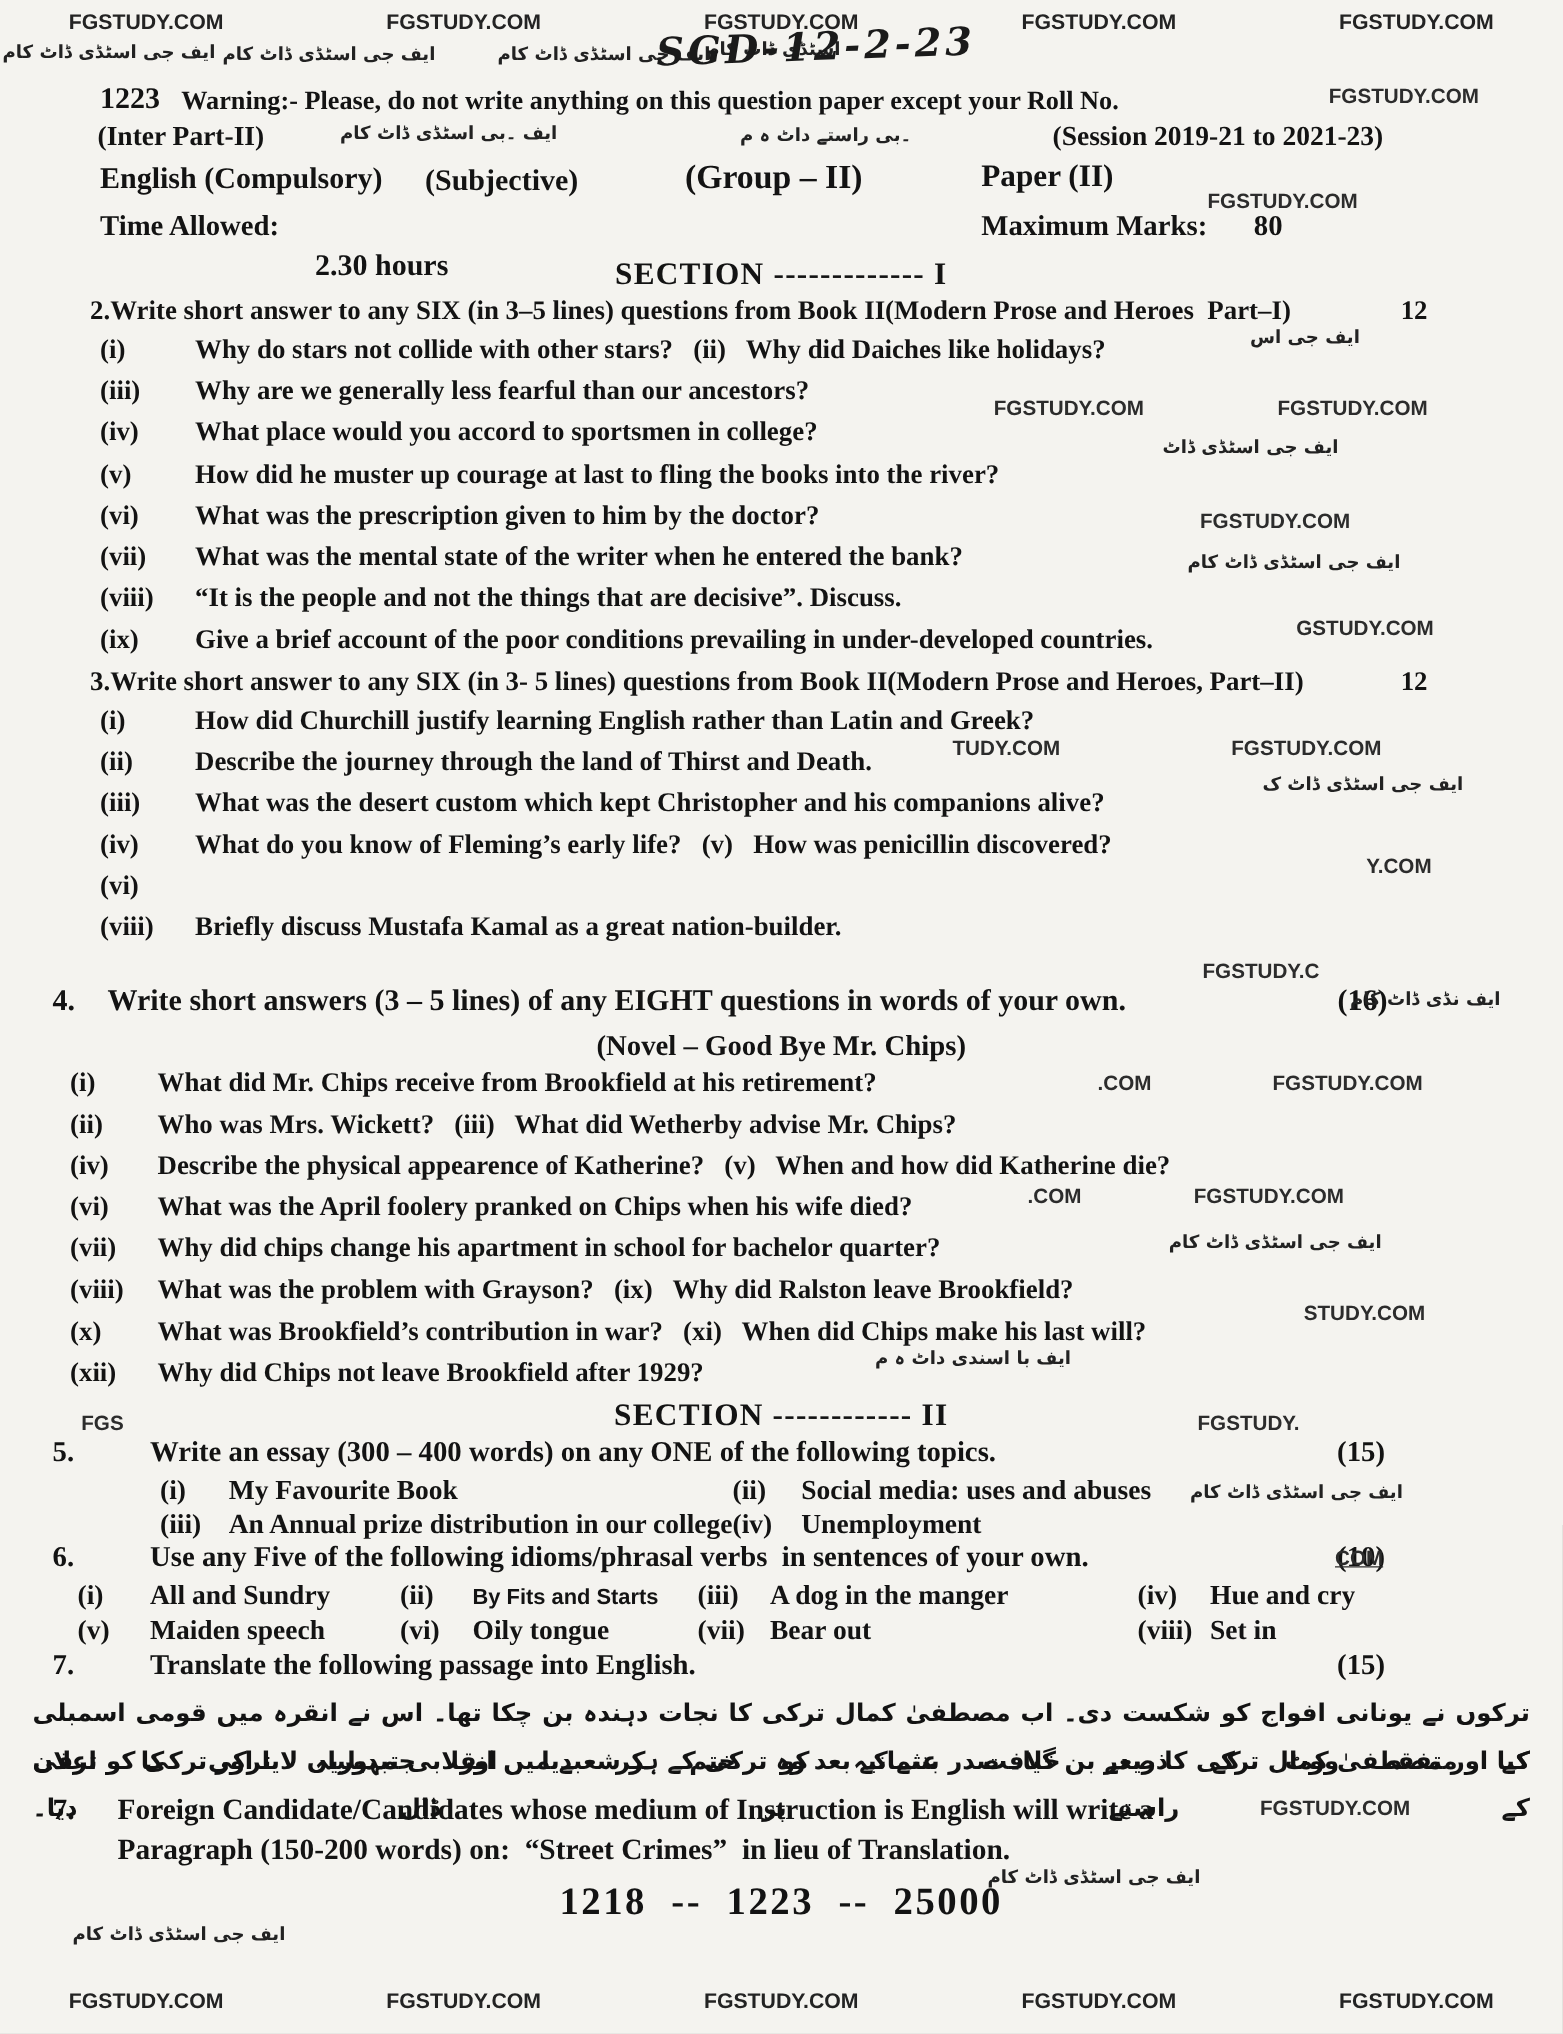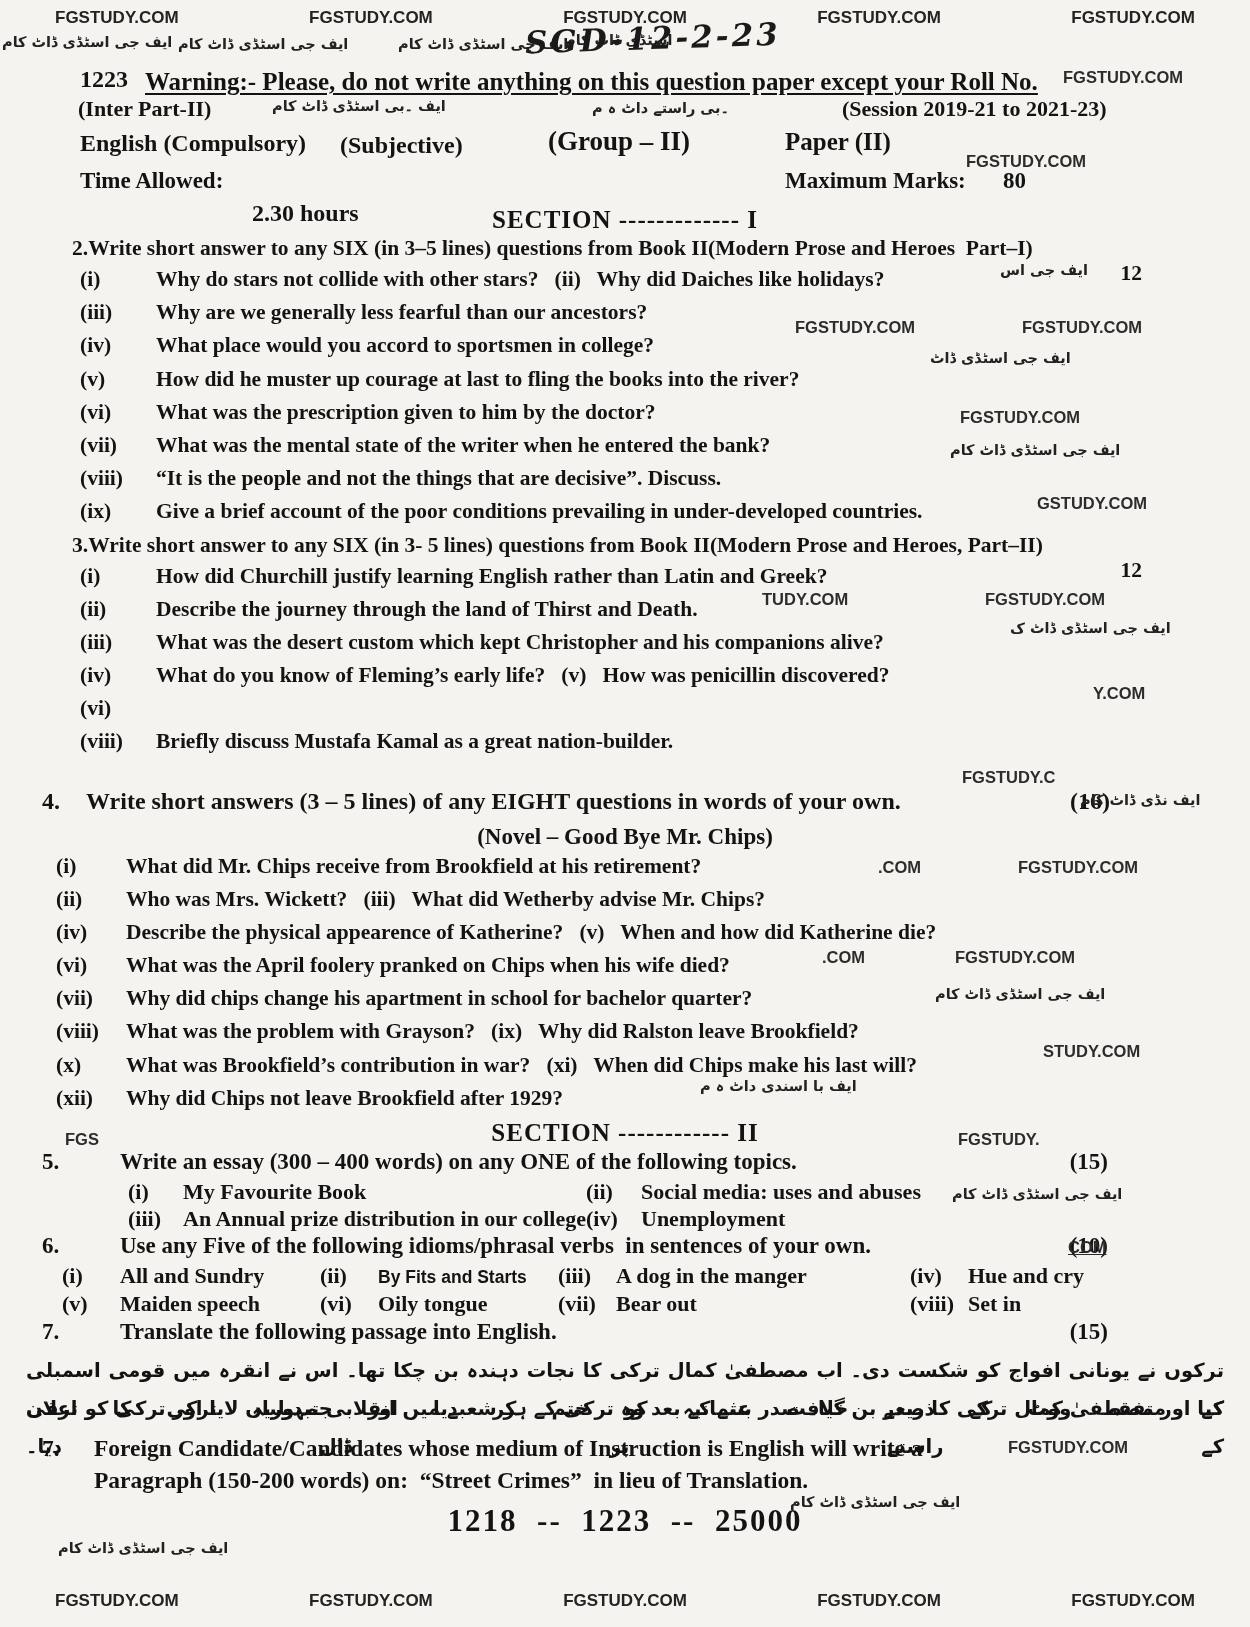--- a/index.html
+++ b/index.html
@@ -22,38 +22,38 @@
     font-size:16.5px;color:#2c2c2c;white-space:nowrap;z-index:3;}
   .scatter.u{font-family:"DejaVu Sans",sans-serif;font-size:14.5px;direction:rtl;color:#222;}
   
   .handwritten{position:absolute;left:525px;top:20px;z-index:4;
     font-family:"DejaVu Serif",serif;font-style:italic;font-weight:700;
     font-size:31px;letter-spacing:3px;transform:rotate(-2deg);color:#1a1a1a;}
   
   .header{position:relative;height:142px;}
   .header span{position:absolute;font-weight:700;white-space:pre;}
   .h-code{left:80px;top:2px;font-size:24px;}
-  .h-warning{left:145px;top:4px;font-size:25px;text-decoration:underline;text-decoration-thickness:2px;text-underline-offset:3px;text-align:right;}
+  .h-warning{left:145px;top:4px;font-size:21px;text-decoration-thickness:2px;text-underline-offset:3px;text-align:right;}
   .h-part{left:78px;top:32px;font-size:22px;}
   .h-session{left:842px;top:32px;font-size:22px;}
   .h-subject{left:80px;top:66px;font-size:24px;}
   .h-mode{left:340px;top:68px;font-size:24px;}
   .h-group{left:548px;top:62px;font-size:27px;}
   .h-paper{left:785px;top:64px;font-size:25px;}
   .h-time-label{left:80px;top:104px;font-size:23px;}
   .h-time-value{left:252px;top:104px;font-size:24px;margin-top:32px;}
   .h-marks-label{left:785px;top:104px;font-size:23px;}
   .h-marks-value{left:1003px;top:104px;font-size:23px;}
   
   .section-title{text-align:center;font-weight:700;font-size:25px;height:30px;letter-spacing:1px;white-space:pre;}
   
   .q-head{display:flex;align-items:baseline;font-weight:700;}
   .q-head .qh{white-space:pre;}
   .q-head .marks{margin-left:auto;white-space:pre;}
-  .q23{padding:0 108px 0 72px;font-size:21.5px;height:31px;flex-direction:column;}
+  .q23{padding:0 108px 0 72px;font-size:21.5px;height:31px;}
   .q-big{padding:0 140px 0 42px;font-size:24px;height:36px;align-items:baseline;}
   .q-mid{padding:0 142px 0 42px;font-size:23px;height:30px;}
   .qnum{width:44px;flex:none;}
   .qnum.w78{width:78px;}
   .subtitle{text-align:center;font-weight:700;font-size:23px;height:30px;}
   
   .items .item{display:flex;align-items:baseline;height:33.2px;font-size:21.5px;font-weight:700;}
   .items.q2{padding-left:80px;}
   .items.q2 .n{width:76px;flex:none;}
   .items.q3{padding-left:80px;}

